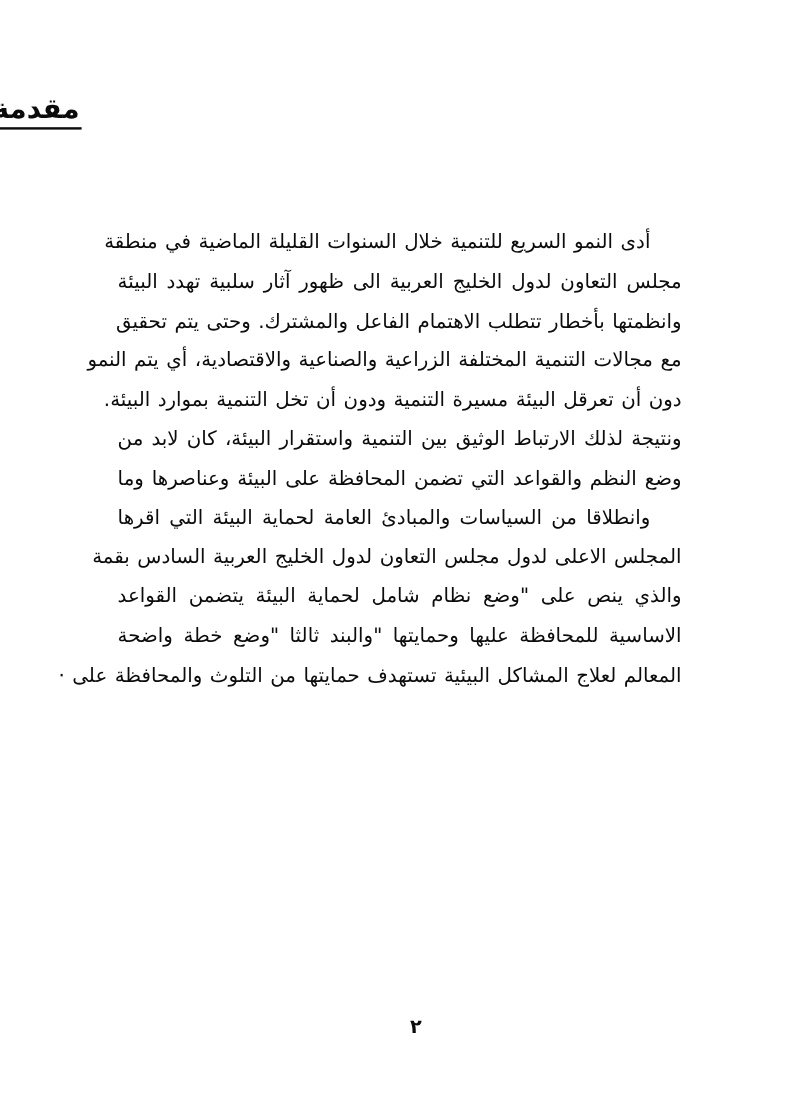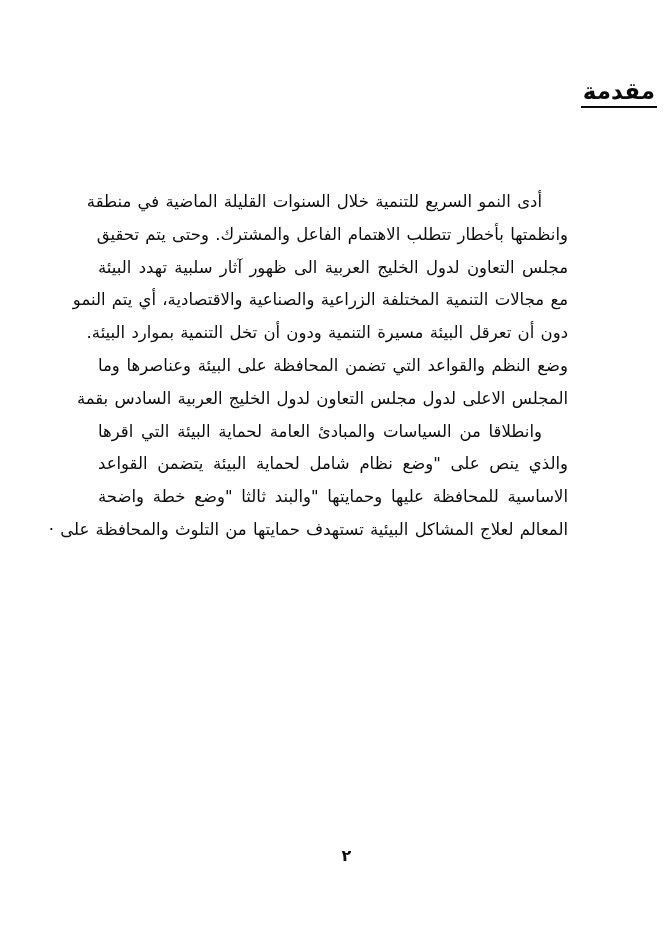--- a/index.html
+++ b/index.html
@@ -15,21 +15,21 @@
     background: #ffffff;
     color: #0c0c0c;
     font-family: "DejaVu Sans", sans-serif;
     overflow: hidden;
   }
   .doc-title {
     position: absolute;
     top: 78px;
     left: 0;
     right: 0;
-    text-align: right;
+    text-align: left;
     direction: rtl;
   }
   .doc-title span {
     display: inline-block;
     font-size: 23px;
     font-weight: 700;
     letter-spacing: 1px;
     border-bottom: 2.5px solid #0c0c0c;
     padding: 0 2px 2px 2px;
     transform: translateX(-8px);
@@ -75,30 +75,31 @@
 <div class="page">
 
   <div class="doc-title">
     <span>مقدمة</span>
   </div>
 
   <div class="body-text">
 
     <div>
       <div class="line first">أدى النمو السريع للتنمية خلال السنوات القليلة  الماضية في منطقة</div>
+      <div class="line">مجلس التعاون  لدول الخليج العربية الى ظهور آثار سلبية تهدد البيئة</div>
       <div class="line">وانظمتها بأخطار تتطلب الاهتمام الفاعل والمشترك. وحتى يتم تحقيق</div>
-      <div class="line">مجلس التعاون  لدول الخليج العربية الى ظهور آثار سلبية تهدد البيئة</div>
       <div class="line">مع مجالات التنمية المختلفة الزراعية والصناعية والاقتصادية، أي يتم النمو</div>
       <div class="line">دون أن تعرقل البيئة مسيرة التنمية ودون أن تخل التنمية بموارد البيئة.</div>
+      <div class="line">ونتيجة لذلك الارتباط الوثيق بين التنمية واستقرار البيئة، كان لابد من</div>
       <div class="line">وضع النظم والقواعد التي تضمن المحافظة على البيئة وعناصرها وما</div>
     </div>
 
     <div>
+      <div class="line first">وانطلاقا من السياسات والمبادئ العامة لحماية البيئة التي اقرها</div>
       <div class="line">المجلس الاعلى لدول مجلس التعاون لدول الخليج العربية السادس بقمة</div>
-      <div class="line first">وانطلاقا من السياسات والمبادئ العامة لحماية البيئة التي اقرها</div>
       <div class="line">والذي ينص على "وضع نظام شامل لحماية البيئة يتضمن القواعد</div>
       <div class="line">الاساسية للمحافظة عليها وحمايتها "والبند ثالثا "وضع خطة واضحة</div>
       <div class="line">المعالم لعلاج المشاكل البيئية تستهدف حمايتها من التلوث والمحافظة على ·</div>
     </div>
 
   </div>
 
   <div class="page-number">٢</div>
 
 </div>

